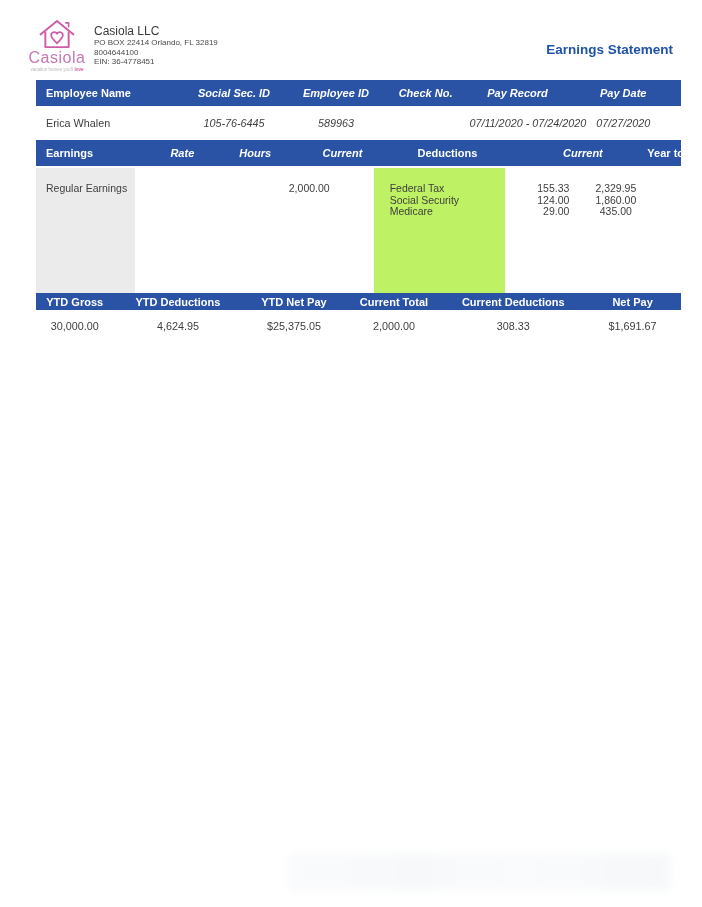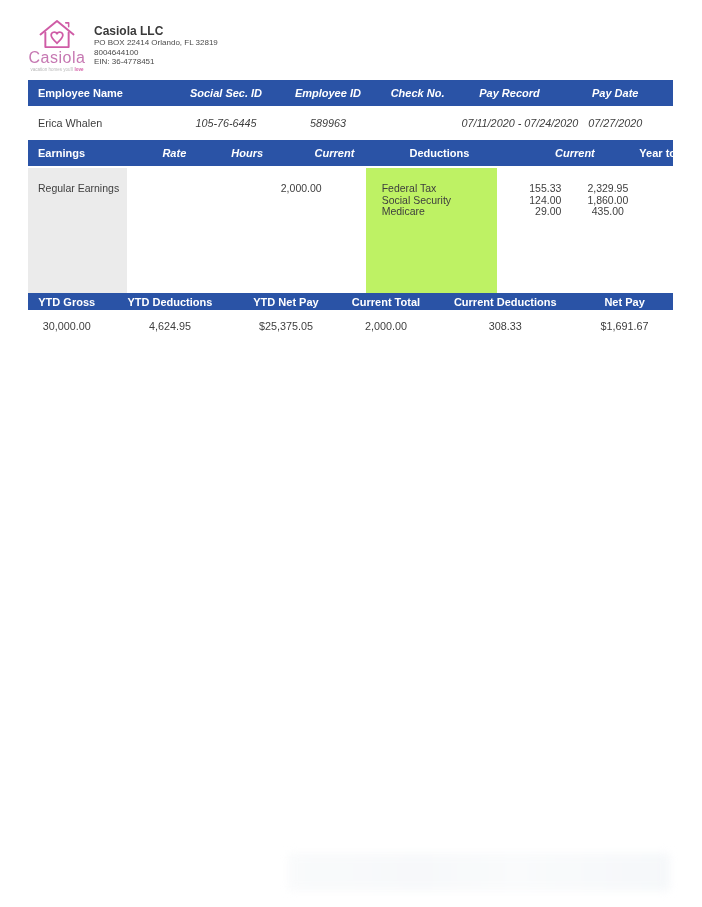--- a/index.html
+++ b/index.html
@@ -7,27 +7,27 @@
   .page{position:relative;width:702px;height:907px;background:#ffffff;overflow:hidden;}
 
   
   .top{position:absolute;left:28px;top:18px;width:645px;height:60px;display:flex;}
   .logo-block{width:58px;display:flex;flex-direction:column;align-items:center;}
   .logo-icon{width:40px;height:33px;}
   .logo-word{font-size:16px;color:#c678b2;letter-spacing:.5px;margin-top:-2px;}
   .logo-tagline{font-size:4.5px;color:#b9b9b9;white-space:nowrap;}
   .logo-tagline b{color:#d45ca6;}
   .company-info{margin-left:8px;padding-top:6px;}
-  .company-name{font-size:12px;font-weight:bold;color:#3a3a3a;line-height:14px;}
+  .company-name{font-size:12px;font-weight:normal;color:#3a3a3a;line-height:14px;}
   .company-line{font-size:8px;color:#4a4a4a;line-height:9.5px;}
   .spacer{flex:1;}
   .statement-title{font-size:13.5px;font-weight:bold;color:#1f52a8;padding-top:24px;white-space:nowrap;}
 
   
-  .tbl{position:absolute;left:28px;width:645px;}
+  .tbl{position:absolute;left:36px;width:645px;}
   .blue-row{background:#2a53a6;color:#ffffff;font-weight:bold;font-size:11px;display:grid;align-items:center;}
   .hcell{white-space:nowrap;}
   .txt{font-size:10.8px;color:#3e3e3e;white-space:nowrap;}
 
   
   .emp{top:80px;}
   .emp .blue-row{height:26px;grid-template-columns:22% 17.4% 14.2% 13.6% 14.9% 17.9%;}
   .emp .data-row{height:34px;display:grid;align-items:center;grid-template-columns:22% 17.4% 14.2% 13.6% 14.9% 17.9%;}
   .al{padding-left:10px;text-align:left;}
   .ac{text-align:center;font-style:italic;}
@@ -73,20 +73,21 @@
       <div class="logo-word">Casiola</div>
       <div class="logo-tagline"><span>vacation homes you'll </span><b>love</b></div>
     </div>
     <div class="company-info">
       <div class="company-name">Casiola LLC</div>
       <div class="company-line">PO BOX 22414 Orlando, FL 32819</div>
       <div class="company-line">8004644100</div>
       <div class="company-line">EIN: 36-4778451</div>
     </div>
     <div class="spacer"></div>
+    <div class="statement-title">Earnings Statement</div>
   </div>
 
   <div class="tbl emp">
     <div class="blue-row">
       <div class="hcell al">Employee Name</div>
       <div class="hcell ac">Social Sec. ID</div>
       <div class="hcell ac">Employee ID</div>
       <div class="hcell ac">Check No.</div>
       <div class="hcell ac">Pay Record</div>
       <div class="hcell ac">Pay Date</div>

